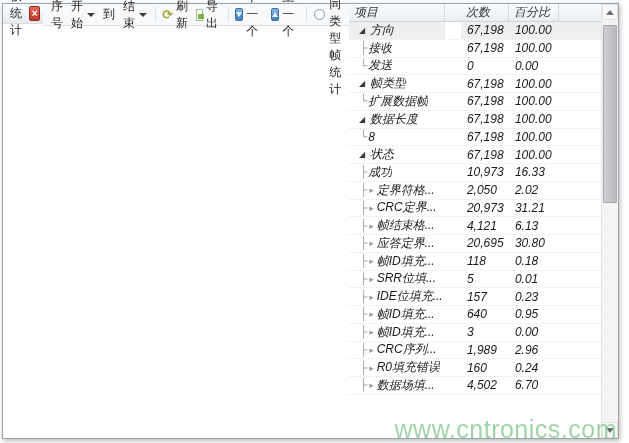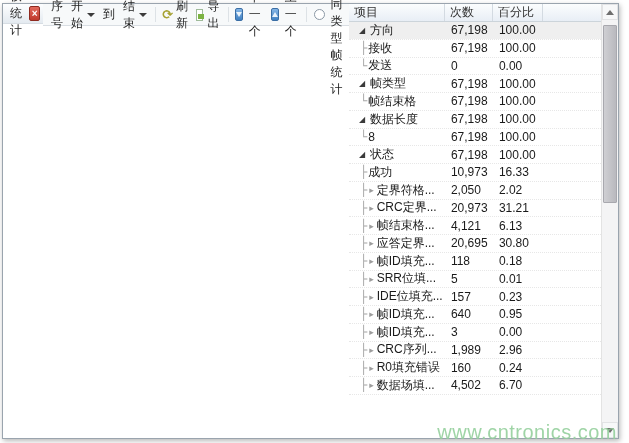--- a/index.html
+++ b/index.html
@@ -14,45 +14,45 @@
   .titlebar { height:20px; flex:0 0 20px; background:linear-gradient(#fdfeff,#e4eaf0);
     border-bottom:1px solid #d7dde3; display:flex; align-items:center; padding:0 3px 0 7px; }
   .title { font-size:12px; color:#1f1f1f; }
   .close-btn { margin-left:auto; width:18px; height:15px; border-radius:2px;
     background:linear-gradient(#e2695c,#bf392c); border:1px solid #8e2a20;
     color:#fff; font-size:10px; font-weight:bold; line-height:1;
     display:flex; align-items:center; justify-content:center; cursor:default; }
 
   
   .toolbar { height:22px; flex:0 0 22px; background:#f7f9fa; border-bottom:1px solid #d9dee3;
-    display:flex; align-items:center; padding:0 5px; font-size:12px; color:#222;text-align:center; }
+    display:flex; align-items:center; padding:0 5px; font-size:12px; color:#222; }
   .tb-label { padding:0 3px; }
   .tb-drop { display:flex; align-items:center; gap:4px; padding:1px 5px; }
   .caret { width:0; height:0; border-left:4px solid transparent; border-right:4px solid transparent;
     border-top:4px solid #3c3c3c; margin-top:1px; }
   .tb-btn { display:flex; align-items:center; gap:3px; padding:1px 4px; }
   .tb-sep { width:1px; height:15px; background:#dde2e6; margin:0 3px; }
   .icon-refresh { color:#a6a233; font-size:13px; font-weight:bold; line-height:12px;
     font-family:"DejaVu Sans",sans-serif; }
   .icon-export { width:10px; height:12px; background:#fff; border:1px solid #9fbb9a; position:relative; }
   .icon-export::after { content:""; position:absolute; left:1px; bottom:1px; width:6px; height:5px; background:#7cb342; }
   .icon-sq { width:13px; height:13px; border-radius:2px; border:1px solid #3a6ea5;
     background:linear-gradient(#85b6e6,#3f80c2); display:flex; align-items:center; justify-content:center; }
   .tri-up { width:0; height:0; border-left:3px solid transparent; border-right:3px solid transparent; border-bottom:5px solid #eaf3fb; }
   .tri-down { width:0; height:0; border-left:3px solid transparent; border-right:3px solid transparent; border-top:5px solid #eaf3fb; }
   .radio { width:11px; height:11px; border-radius:50%; border:1px solid #8b98a5; background:#fff; margin:0 4px 0 5px; flex:0 0 11px; }
 
   
-  .table-wrap { flex:1; display:flex; background:#fff; overflow:hidden; position:relative; }
+  .table-wrap { flex:1; display:flex; background:#fff; overflow:hidden; position:relative;font-style:italic; }
   .table-main { flex:1; display:flex; flex-direction:column; overflow:hidden; }
   .thead { height:18px; flex:0 0 18px; display:flex; background:linear-gradient(#fbfdfe,#e8eef5);
     border-bottom:1px solid #ccd4da; font-size:12px; color:#333; }
   .hcell { display:flex; align-items:center; padding:0 5px; border-right:1px solid #d3dae1; overflow:hidden; }
   .c-item { width:96px; flex:0 0 96px; }
-  .c-count { width:48px; flex:0 0 48px; }
+  .c-count { width:48px; flex:0 0 48px;margin-left:16px; }
   .c-pct { width:50px; flex:0 0 50px; }
   .c-note { width:246px; flex:0 0 246px; }
   .c-fill { flex:1 1 auto; border-right:none !important; }
 
   .tbody { flex:1; overflow:hidden; font-size:12px; color:#1a1a1a; }
   .trow { height:17.75px; display:flex; border-bottom:1px dotted #e7e7e7; }
   .trow .cell { display:flex; align-items:center; padding:0 3px; white-space:nowrap; overflow:hidden; }
   .trow .c-note { border-right:1px solid #f0f0f0; }
   .trow.selected .cell { background:#efefef; }
   .trow.selected .c-fill { background:#fff; }
@@ -66,21 +66,21 @@
   .vscroll { width:17px; flex:0 0 17px; border-left:1px solid #e3e3e3; background:#f4f4f5;
     display:flex; flex-direction:column; }
   .sbtn { height:16px; flex:0 0 16px; background:#f7f8f9; border:1px solid #e2e3e5;
     display:flex; align-items:center; justify-content:center; }
   .s-up { width:0; height:0; border-left:4px solid transparent; border-right:4px solid transparent; border-bottom:5px solid #6e6e6e; }
   .s-down { width:0; height:0; border-left:4px solid transparent; border-right:4px solid transparent; border-top:5px solid #6e6e6e; }
   .strack { flex:1; position:relative; }
   .sthumb { position:absolute; left:1px; right:1px; top:5px; height:178px;
     background:linear-gradient(to right,#cfcfd3,#b9b9be); border:1px solid #a8a8ae; border-radius:1px; }
 
-  .watermark { position:absolute; right:12px; bottom:-1px; font-size:20px; letter-spacing:0.5px;
+  .watermark { position:absolute; right:12px; bottom:-1px; font-size:25px; letter-spacing:0.5px;
     color:#95d09d; opacity:0.9; z-index:20; pointer-events:none;margin-left:28px; }
 </style>
 </head>
 <body>
 
 <div class="window">
 
   <div class="titlebar">
     <span class="title">帧统计</span>
     <div class="close-btn">
@@ -171,21 +171,21 @@
               <span class="lbl">帧类型</span>
             </div>
             <div class="cell c-count">67,198</div>
             <div class="cell c-pct">100.00</div>
             <div class="cell c-note"></div>
             <div class="cell c-fill"></div>
           </div>
           <div class="trow">
             <div class="cell c-item">
               <span class="branch">└</span>
-              <span class="lbl">帧结束格</span>
+              <span class="lbl">扩展数据帧</span>
             </div>
             <div class="cell c-count">67,198</div>
             <div class="cell c-pct">100.00</div>
             <div class="cell c-note"></div>
             <div class="cell c-fill"></div>
           </div>
           <div class="trow">
             <div class="cell c-item">
               <span class="exp">◢</span>
               <span class="lbl">数据长度</span>

